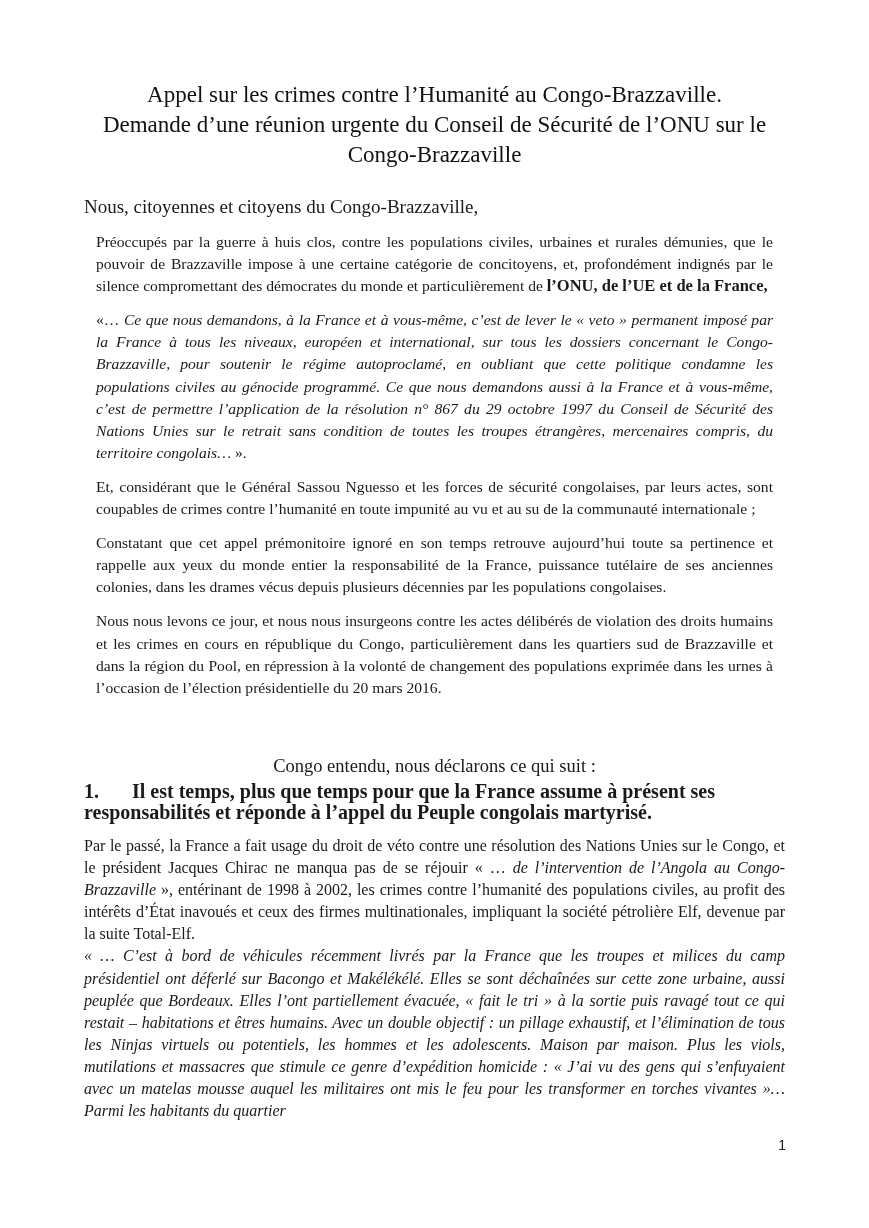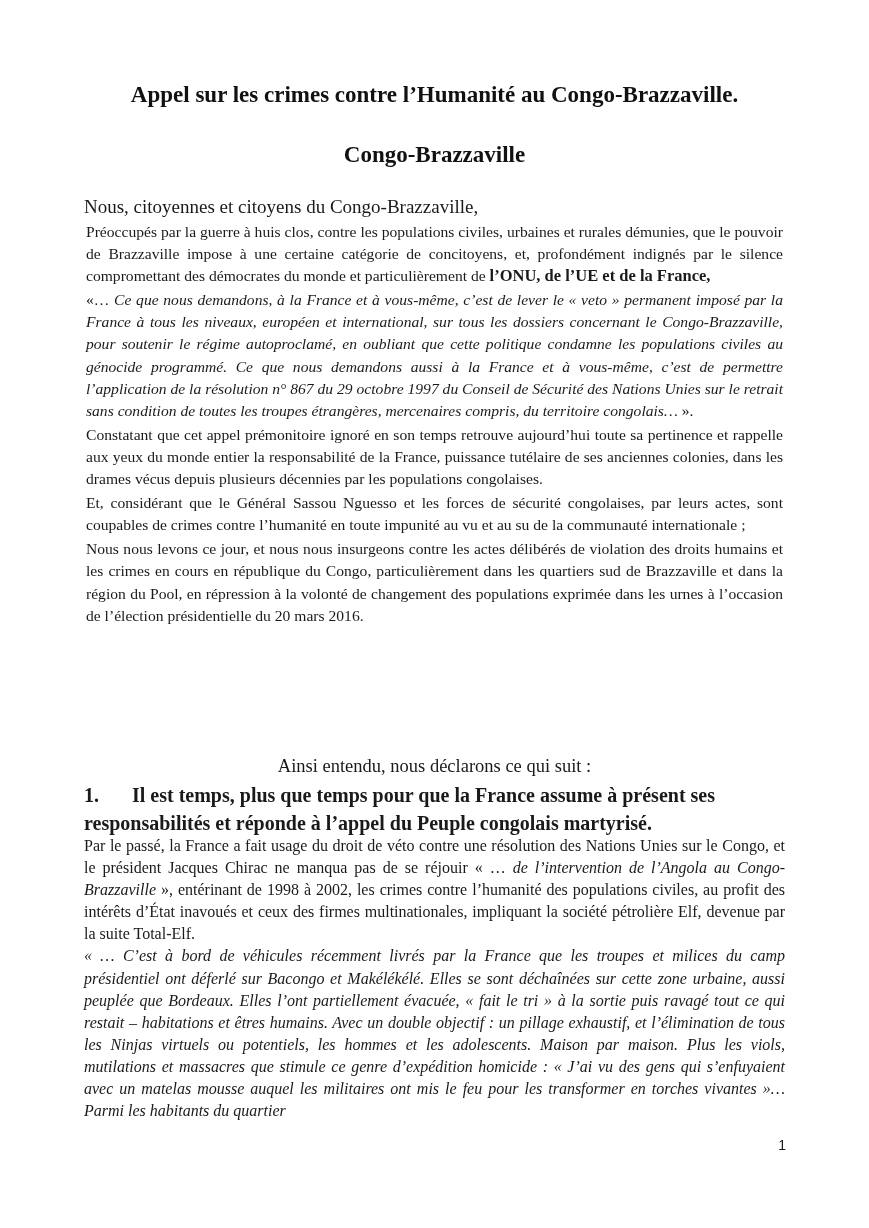--- a/index.html
+++ b/index.html
@@ -4,79 +4,79 @@
   <style>
     html, body { margin: 0; padding: 0; background: #ffffff; }
     body { width: 869px; height: 1228px; position: relative; overflow: hidden; }
     .page {
       position: absolute; left: 0; top: 0; width: 869px; height: 1228px;
       background: #ffffff; color: #1a1a1a;
       font-family: "Liberation Serif", "DejaVu Serif", serif;
     }
     .title {
       position: absolute; left: 84px; width: 701px; top: 80px;
-      text-align: center; font-size: 23px; line-height: 30px; font-weight: bold;
+      text-align: center; font-size: 23px; line-height: 30px; font-weight: normal;
       color: #111;
     }
     .salutation {
       position: absolute; left: 84px; width: 701px; top: 195px;
       font-size: 19px; line-height: 24px;
     }
     .body {
       position: absolute; left: 84px; width: 701px; top: 219px;
       font-size: 15.6px; line-height: 22.1px; text-align: justify;
     }
-    .body p { margin: 2px; }
+    .body p { margin: 12px; }
     .body em { }
     .bold { font-weight: bold; font-size: 16.5px; }
     .declare {
       position: absolute; left: 84px; width: 701px; top: 754px;
       text-align: center; font-size: 18.5px; line-height: 24px;
     }
     .section-head {
       position: absolute; left: 84px; width: 701px; top: 781px;
-      font-size: 20px; line-height: 28px; font-weight: bold;
+      font-size: 20px; line-height: 21px; font-weight: bold;
     }
     .section-head .num { display: inline-block; width: 48px; }
     .body2 {
       position: absolute; left: 84px; width: 701px; top: 835px;
       font-size: 16px; line-height: 22.1px; text-align: justify;
     }
     .body2 p { margin: 0; }
     .page-num {
       position: absolute; left: 760px; width: 26px; top: 1137px;
       text-align: right; font-family: "Liberation Sans", sans-serif; font-size: 14px;
     }
   </style>
 </head>
 <body>
 
 <div class="page">
 
   <h1 class="title" style="margin:0;">
     <span>Appel sur les crimes contre l’Humanité au Congo-Brazzaville.</span><br>
-    <br>
+    <span>Demande d’une réunion urgente du Conseil de Sécurité de l’ONU sur le</span><br>
     <span>Congo-Brazzaville</span>
   </h1>
 
   <div class="salutation">Nous, citoyennes et citoyens du Congo-Brazzaville,</div>
 
   <div class="body">
     <p>
       <span>Préoccupés par la guerre à huis clos, contre les populations civiles, urbaines et rurales démunies, que le pouvoir de Brazzaville impose à une certaine catégorie de concitoyens, et, profondément indignés par le silence compromettant des démocrates du monde et particulièrement de </span><span class="bold">l’ONU, de l’UE et de la France,</span>
     </p>
     <p>
       <span>«… </span><em>Ce que nous demandons, à la France et à vous-même, c’est de lever le « veto » permanent imposé par la France à tous les niveaux, européen et international, sur tous les dossiers concernant le Congo-Brazzaville, pour soutenir le régime autoproclamé, en oubliant que cette politique condamne les populations civiles au génocide programmé. Ce que nous demandons aussi à la France et à vous-même, c’est de permettre l’application de la résolution n° 867 du 29 octobre 1997 du Conseil de Sécurité des Nations Unies sur le retrait sans condition de toutes les troupes étrangères, mercenaires compris, du territoire congolais… </em><span>».</span>
     </p>
+    <p>Et, considérant que le Général Sassou Nguesso et les forces de sécurité congolaises, par leurs actes, sont coupables de crimes contre l’humanité en toute impunité au vu et au su de la communauté internationale ;</p>
     <p>Constatant que cet appel prémonitoire ignoré en son temps retrouve aujourd’hui toute sa pertinence et rappelle aux yeux du monde entier la responsabilité de la France, puissance tutélaire de ses anciennes colonies, dans les drames vécus depuis plusieurs décennies par les populations congolaises.</p>
-    <p>Et, considérant que le Général Sassou Nguesso et les forces de sécurité congolaises, par leurs actes, sont coupables de crimes contre l’humanité en toute impunité au vu et au su de la communauté internationale ;</p>
     <p>Nous nous levons ce jour, et nous nous insurgeons contre les actes délibérés de violation des droits humains et les crimes en cours en république du Congo, particulièrement dans les quartiers sud de Brazzaville et dans la région du Pool, en répression à la volonté de changement des populations exprimée dans les urnes à l’occasion de l’élection présidentielle du 20 mars 2016.</p>
   </div>
 
-  <div class="declare">Ainsi entendu, nous déclarons ce qui suit :</div>
+  <div class="declare">Congo entendu, nous déclarons ce qui suit :</div>
 
   <h2 class="section-head" style="margin:0;">
     <span class="num">1.</span><span>Il est temps, plus que temps pour que la France assume à présent ses responsabilités et réponde à l’appel du Peuple congolais martyrisé.</span>
   </h2>
 
   <div class="body2">
     <p>
       <span>Par le passé, la France a fait usage du droit de véto contre une résolution des Nations Unies sur le Congo, et le président Jacques Chirac ne manqua pas de se réjouir « … </span><em>de l’intervention de l’Angola au Congo-Brazzaville</em><span> », entérinant de 1998 à 2002, les crimes contre l’humanité des populations civiles, au profit des intérêts d’État inavoués et ceux des firmes multinationales, impliquant la société pétrolière Elf, devenue par la suite Total-Elf.</span>
     </p>
     <p><em>« … C’est à bord de véhicules récemment livrés par la France que les troupes et milices du camp présidentiel ont déferlé sur Bacongo et Makélékélé. Elles se sont déchaînées sur cette zone urbaine, aussi peuplée que Bordeaux. Elles l’ont partiellement évacuée, « fait le tri » à la sortie puis ravagé tout ce qui restait – habitations et êtres humains. Avec un double objectif : un pillage exhaustif, et l’élimination de tous les Ninjas virtuels ou potentiels, les hommes et les adolescents. Maison par maison. Plus les viols, mutilations et massacres que stimule ce genre d’expédition homicide : « J’ai vu des gens qui s’enfuyaient avec un matelas mousse auquel les militaires ont mis le feu pour les transformer en torches vivantes »… Parmi les habitants du quartier</em></p>

